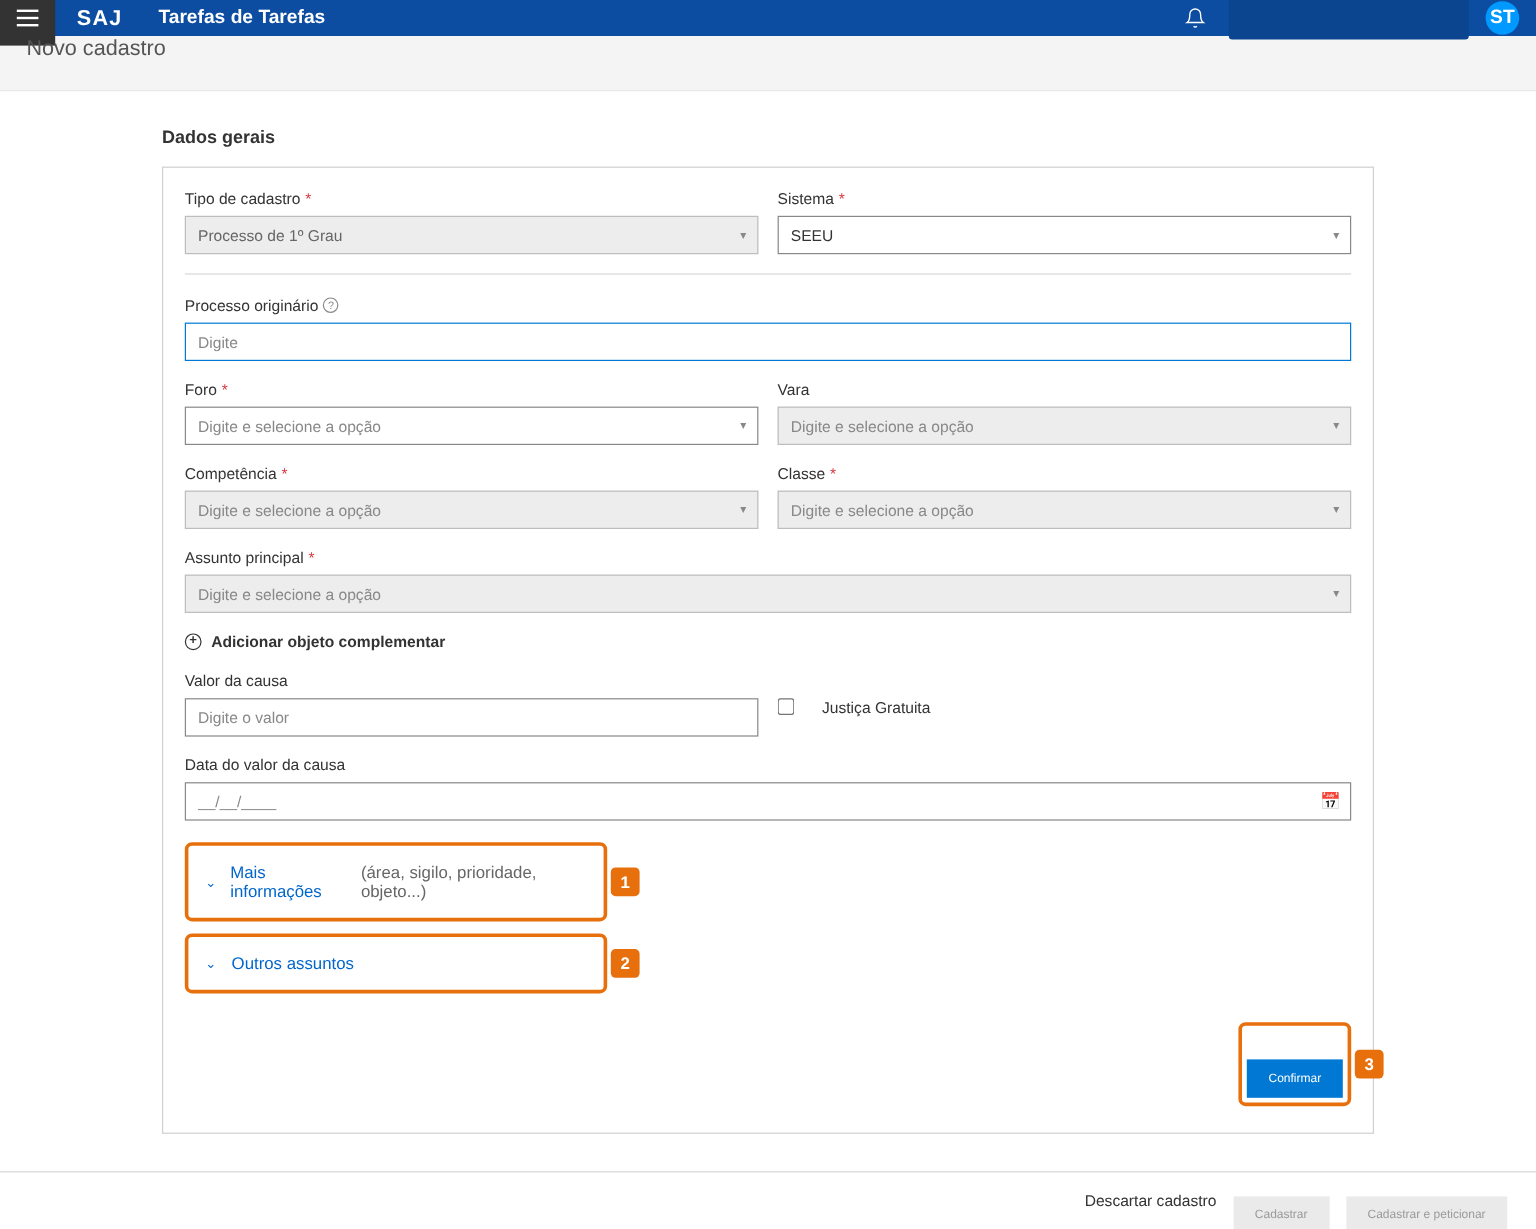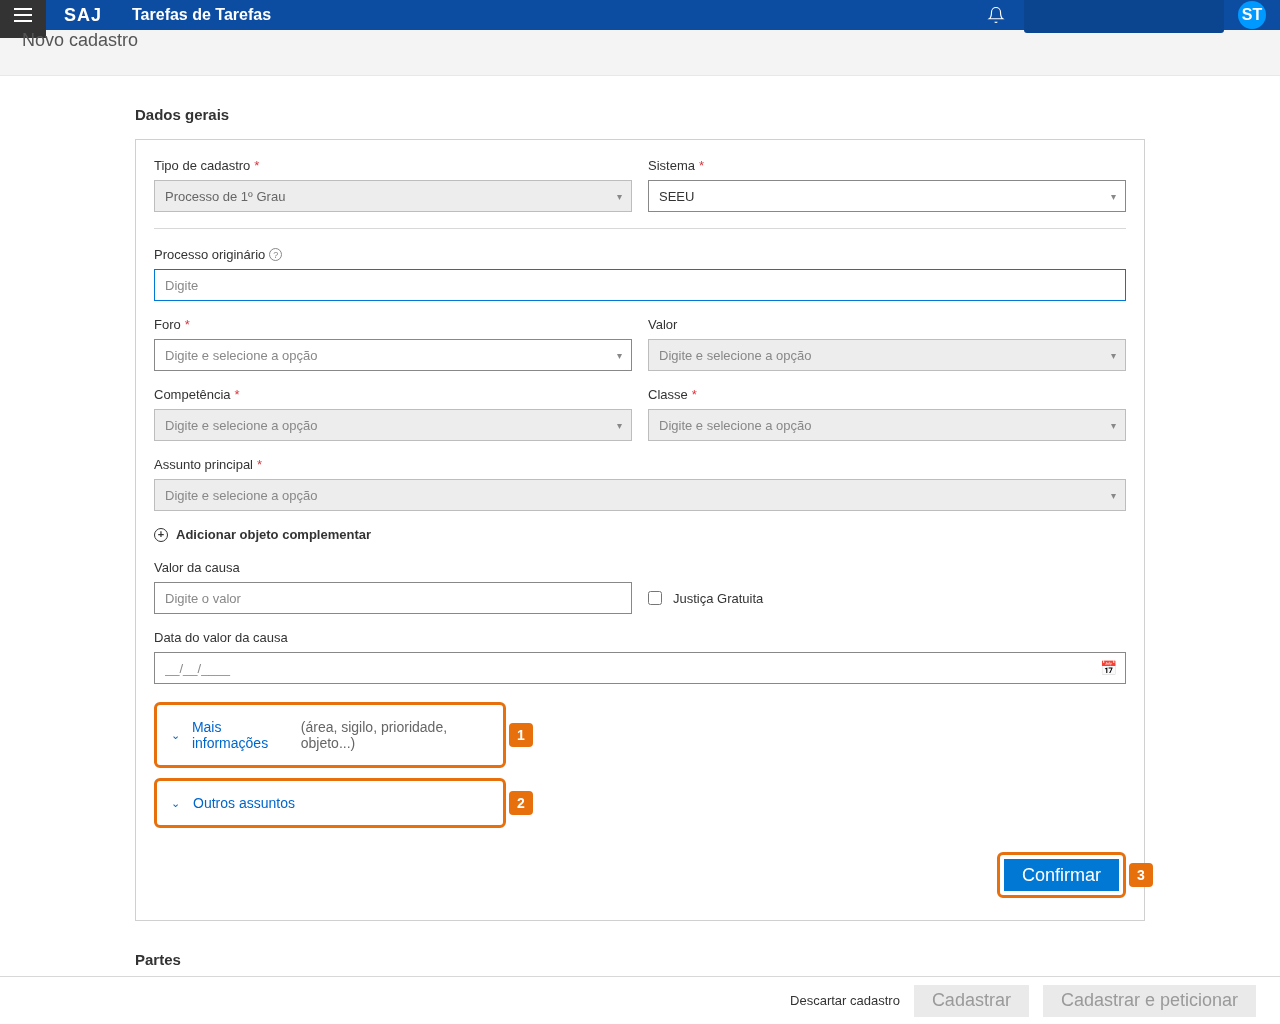--- a/index.html
+++ b/index.html
@@ -29,35 +29,35 @@
 .req { color: #d9363e; }
 .help-icon { width: 13px; height: 13px; border: 1px solid #888; border-radius: 50%; font-size: 9px; display: inline-flex; align-items: center; justify-content: center; color: #888; }
 .field-input { width: 100%; height: 32px; border: 1px solid #888; padding: 0 10px; font-size: 13px; color: #333; background: #fff; }
 .field-input::placeholder { color: #888; }
 .field-input:disabled { background: #ededed; color: #666; border-color: #bdbdbd; }
 .field-input.focused { border-color: #0078d4; outline: none; }
 .select-wrap { position: relative; }
 .select-arrow { position: absolute; right: 10px; top: 50%; transform: translateY(-50%); pointer-events: none; color: #888; font-size: 10px; }
 .add-link { display: flex; align-items: center; gap: 8px; font-size: 13px; font-weight: 600; color: #333; cursor: pointer; margin: 2px 0 18px; }
 .plus-circle { width: 14px; height: 14px; border: 1.5px solid #333; border-radius: 50%; display: flex; align-items: center; justify-content: center; font-size: 11px; line-height: 1; }
-.checkbox-wrap { display: flex; align-items: center; gap: 11px; height: 32px; }
+.checkbox-wrap { display: flex; gap: 23px; height: 32px; }
 .checkbox-wrap input { width: 14px; height: 14px; }
 .date-wrap { position: relative; }
 .cal-icon { position: absolute; right: 8px; top: 50%; transform: translateY(-50%); font-size: 14px; color: #555; pointer-events: none; }
 .half { width: 478px; }
 .expand-group { margin-top: 18px; }
 .expand-row { display: flex; align-items: center; gap: 8px; padding: 8px 6px; cursor: pointer; position: relative; }
 .chevron { color: #0066cc; font-size: 11px; width: 14px; }
 .expand-label { color: #0066cc; font-size: 14px; font-weight: 500; }
 .expand-desc { color: #666; font-size: 14px; }
 .highlight { border: 3px solid #e76f0c; border-radius: 6px; padding: 6px 8px; position: relative; }
 .badge { position: absolute; right: -30px; top: 50%; transform: translateY(-50%); width: 24px; height: 24px; background: #e76f0c; color: #fff; border-radius: 4px; font-weight: 600; display: flex; align-items: center; justify-content: center; font-size: 14px; }
 .confirm-wrap { display: flex; justify-content: flex-end; margin-top: 24px; }
 .confirm-highlight { border: 3px solid #e76f0c; border-radius: 6px; padding: 4px; position: relative; }
-.btn { height: 32px; padding: 0 18px; font-size: 18px; border: none; cursor: pointer; }
+.btn { height: 32px; padding: 0 18px; font-size: 10px; border: none; cursor: pointer; margin-top: 24px; }
 .btn-primary { background: #0078d4; color: #fff; font-weight: 500; }
 .partes { margin-top: 30px; font-size: 15px; font-weight: 600; color: #333; }
 .footer { position: absolute; bottom: 0; left: 0; right: 0; height: 48px; border-top: 1px solid #d8d8d8; background: #fff; display: flex; align-items: center; justify-content: flex-end; gap: 14px; padding: 0 24px; }
 .btn-link { background: none; border: none; color: #333; font-size: 13px; cursor: pointer; }
 .btn-disabled { background: #eaeaea; color: #9a9a9a; cursor: not-allowed; }
 </style>
 </head>
 <body>
 
 <div class="viewport">
@@ -132,21 +132,21 @@
                 <span>Foro</span>
                 <span class="req">*</span>
               </div>
             <div class="select-wrap">
               <input class="field-input" placeholder="Digite e selecione a opção" style="">
               <span class="select-arrow">▾</span>
             </div>
           </div>
           <div class="col">
             <div class="field-label">
-                <span>Valor</span>
+                <span>Vara</span>
               </div>
             <div class="select-wrap">
               <input class="field-input" disabled="" placeholder="Digite e selecione a opção" style="">
               <span class="select-arrow">▾</span>
             </div>
           </div>
         </div>
 
         <div class="row">
           <div class="col">

